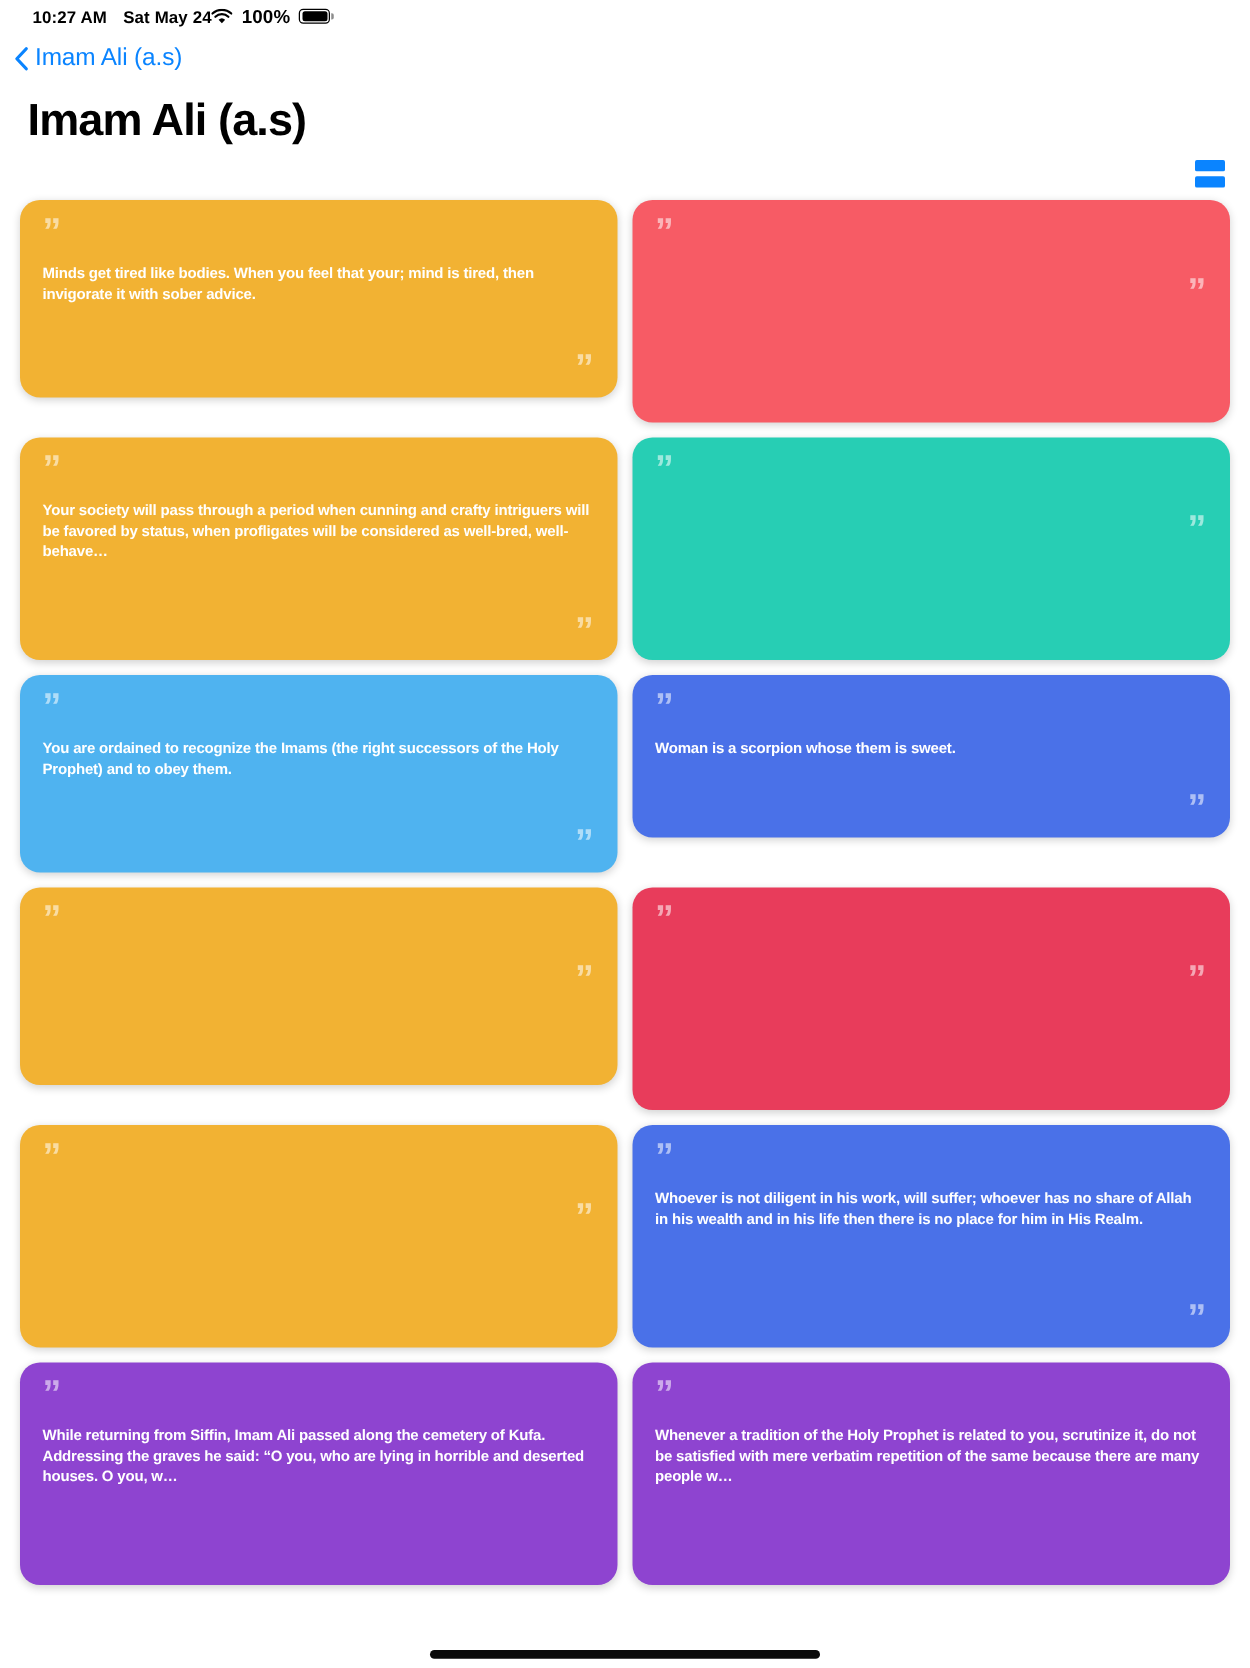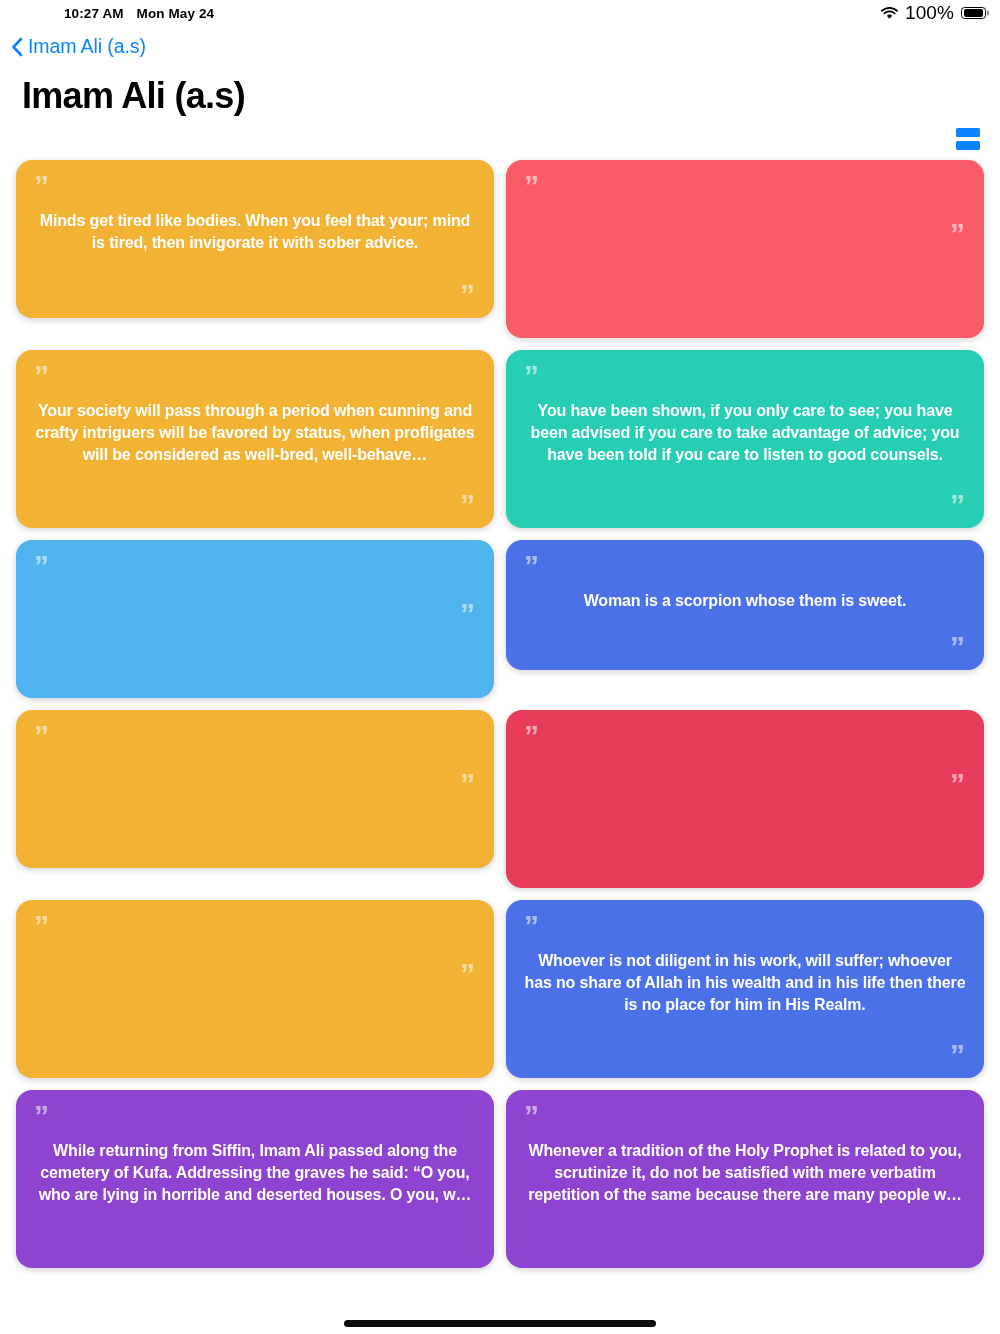--- a/index.html
+++ b/index.html
@@ -11,33 +11,32 @@
     background: #ffffff;
     font-family: "Liberation Sans", "DejaVu Sans", sans-serif;
     -webkit-font-smoothing: antialiased;
   }
 
   
   .status-bar {
     height: 26px;
     display: flex;
     align-items: center;
-    justify-content: space-between;
+    justify-content: flex-start;
     padding: 0 14px 0 26px;
     font-size: 13.5px;
     font-weight: 700;
     color: #000;
     letter-spacing: 0.1px;
-    margin-left: 38px;
   }
   .status-left { display: flex; align-items: baseline; gap: 13px; }
   .status-right { display: flex; align-items: center; gap: 7px; }
 
   .wifi-icon { display: block; width: 17px; height: 13px; }
-  .battery-pct { font-size: 19px; font-weight: 400; }
+  .battery-pct { font-size: 15px; font-weight: 700; }
   .battery {
     position: relative;
     width: 25px; height: 12.5px;
     border: 1.4px solid #000;
     border-radius: 3.6px;
     display: flex; align-items: center;
   }
   .battery::after {
     content: "";
     position: absolute;
@@ -135,27 +134,26 @@
     font-weight: 700;
     line-height: 0.55;
     color: rgba(255,255,255,0.55);
     letter-spacing: 1px;
     user-select: none;
   }
   .quote-mark.top { align-self: flex-start; margin-bottom: 16px; }
   .quote-mark.bottom { align-self: flex-end; margin-top: 16px; }
 
   .quote-text {
-    font-size: 16px;
+    font-size: 12px;
     font-weight: 600;
     line-height: 1.37;
     letter-spacing: -0.15px;
     color: #ffffff;
     flex: 1 1 auto;
-    text-align: center;
   }
 
   
   .h-2 { min-height: 158px; }
   .h-3 { min-height: 178px; }
   .h-1 { min-height: 130px; }
 
   
   .home-indicator {
     position: absolute;
@@ -170,21 +168,21 @@
   .page { position: relative; width: 1000px; height: 1334px; overflow: hidden; }
 </style>
 </head>
 <body>
 
 <div class="page">
 
   <div class="status-bar">
     <div class="status-left">
       <span>10:27 AM</span>
-      <span>Mon May 24</span>
+      <span>Sat May 24</span>
     </div>
     <div class="status-right">
       <span class="wifi-icon">
         <svg viewBox="0 0 20 15" width="17" height="13" aria-hidden="true">
           <path d="M10 13.6 L6.9 10.2 a4.6 4.6 0 0 1 6.2 0 Z" fill="#000"></path>
           <path d="M3.9 7.4 a9 9 0 0 1 12.2 0" stroke="#000" stroke-width="2.1" fill="none" stroke-linecap="round"></path>
           <path d="M1.1 4.3 a13.2 13.2 0 0 1 17.8 0" stroke="#000" stroke-width="2.1" fill="none" stroke-linecap="round"></path>
         </svg>
       </span>
       <span class="battery-pct">100%</span>
@@ -224,25 +222,25 @@
         <span class="quote-mark top">”</span>
         <span class="quote-mark bottom">”</span>
       </div>
       <div class="quote-card h-3" style="background: rgb(242, 178, 51);">
         <span class="quote-mark top">”</span>
         <p class="quote-text">Your society will pass through a period when cunning and crafty intriguers will be favored by status, when profligates will be considered as well-bred, well-behave…</p>
         <span class="quote-mark bottom">”</span>
       </div>
       <div class="quote-card h-3" style="background: rgb(39, 206, 180);">
         <span class="quote-mark top">”</span>
-        <p class="quote-text">You have been shown, if you only care to see; you have been advised if you care to take advantage of advice; you have been told if you care to listen to good counsels.</p>
         <span class="quote-mark bottom">”</span>
       </div>
       <div class="quote-card h-2" style="background: rgb(79, 179, 240);">
         <span class="quote-mark top">”</span>
+        <p class="quote-text">You are ordained to recognize the Imams (the right successors of the Holy Prophet) and to obey them.</p>
         <span class="quote-mark bottom">”</span>
       </div>
       <div class="quote-card h-1" style="background: rgb(74, 113, 232);">
         <span class="quote-mark top">”</span>
         <p class="quote-text">Woman is a scorpion whose them is sweet.</p>
         <span class="quote-mark bottom">”</span>
       </div>
       <div class="quote-card h-2" style="background: rgb(242, 178, 51);">
         <span class="quote-mark top">”</span>
         <span class="quote-mark bottom">”</span>

